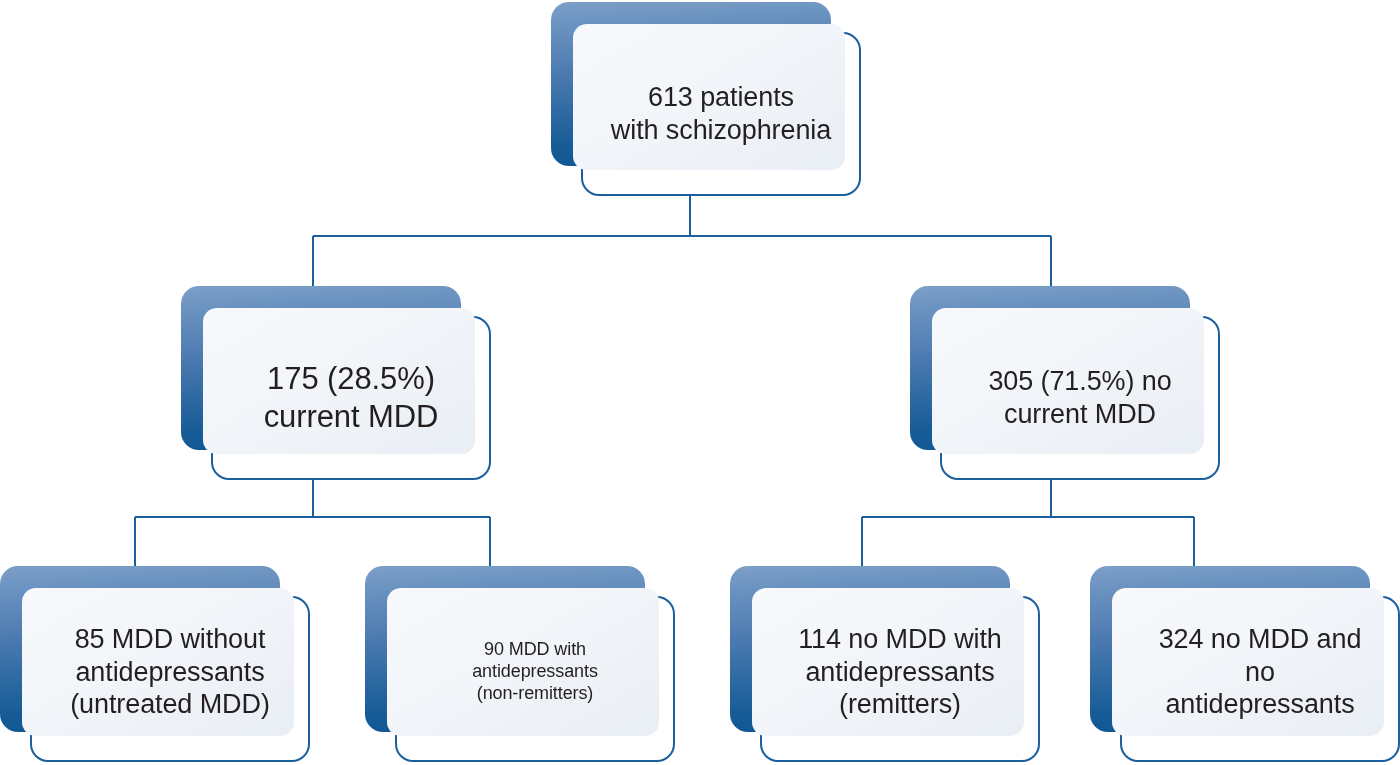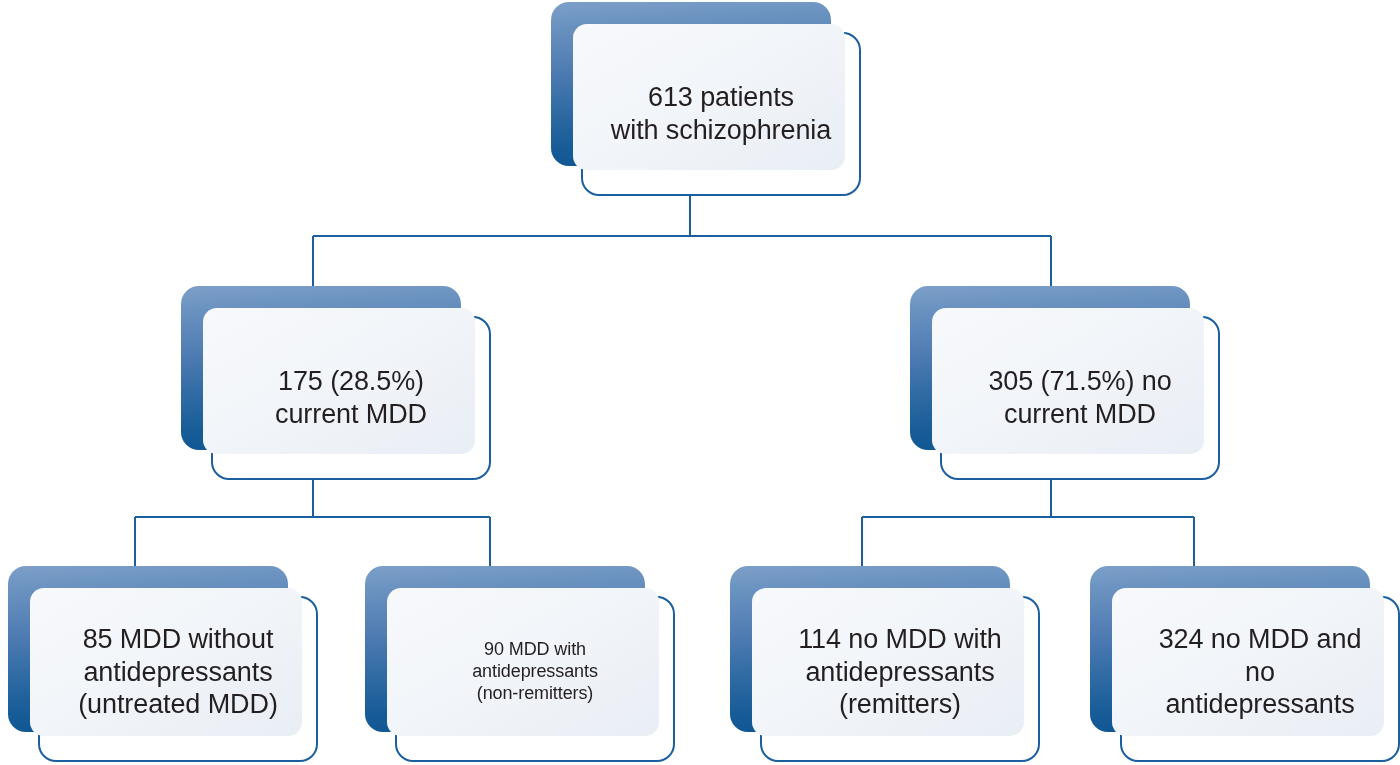--- a/index.html
+++ b/index.html
@@ -105,33 +105,33 @@
     <div class="card" style="left:30px; top:30px; width:280px; height:164px;"></div>
     <div class="panel" style="left:22px; top:22px; width:272px; height:146px;"></div>
     <div class="label" style="left:30px; top:30px; width:280px; height:164px; font-size:27px;">613 patients
 with schizophrenia</div>
   </div>
 
   <div class="node" style="left:181px; top:286px; width:310px; height:194px;">
     <div class="plate" style="width:280px; height:164px;"></div>
     <div class="card" style="left:30px; top:30px; width:280px; height:164px;"></div>
     <div class="panel" style="left:22px; top:22px; width:272px; height:146px;"></div>
-    <div class="label" style="left:30px; top:30px; width:280px; height:164px; font-size:27px;">175 (28.5%)
+    <div class="label" style="left:30px; top:30px; width:280px; height:164px; font-size:31px;">175 (28.5%)
 current MDD</div>
   </div>
 
   <div class="node" style="left:910px; top:286px; width:310px; height:194px;">
     <div class="plate" style="width:280px; height:164px;"></div>
     <div class="card" style="left:30px; top:30px; width:280px; height:164px;"></div>
     <div class="panel" style="left:22px; top:22px; width:272px; height:146px;"></div>
     <div class="label" style="left:30px; top:30px; width:280px; height:164px; font-size:27px;">305 (71.5%) no
 current MDD</div>
   </div>
 
-  <div class="node" style="left:8px; top:566px; width:310px; height:196px;">
+  <div class="node" style="left:0px; top:566px; width:310px; height:196px;">
     <div class="plate" style="width:280px; height:166px;"></div>
     <div class="card" style="left:30px; top:30px; width:280px; height:166px;"></div>
     <div class="panel" style="left:22px; top:22px; width:272px; height:148px;"></div>
     <div class="label" style="left:26px; top:26px; width:288px; height:160px; font-size:27px;">85 MDD without
 antidepressants
 (untreated MDD)</div>
   </div>
 
   <div class="node" style="left:365px; top:566px; width:310px; height:196px;">
     <div class="plate" style="width:280px; height:166px;"></div>

